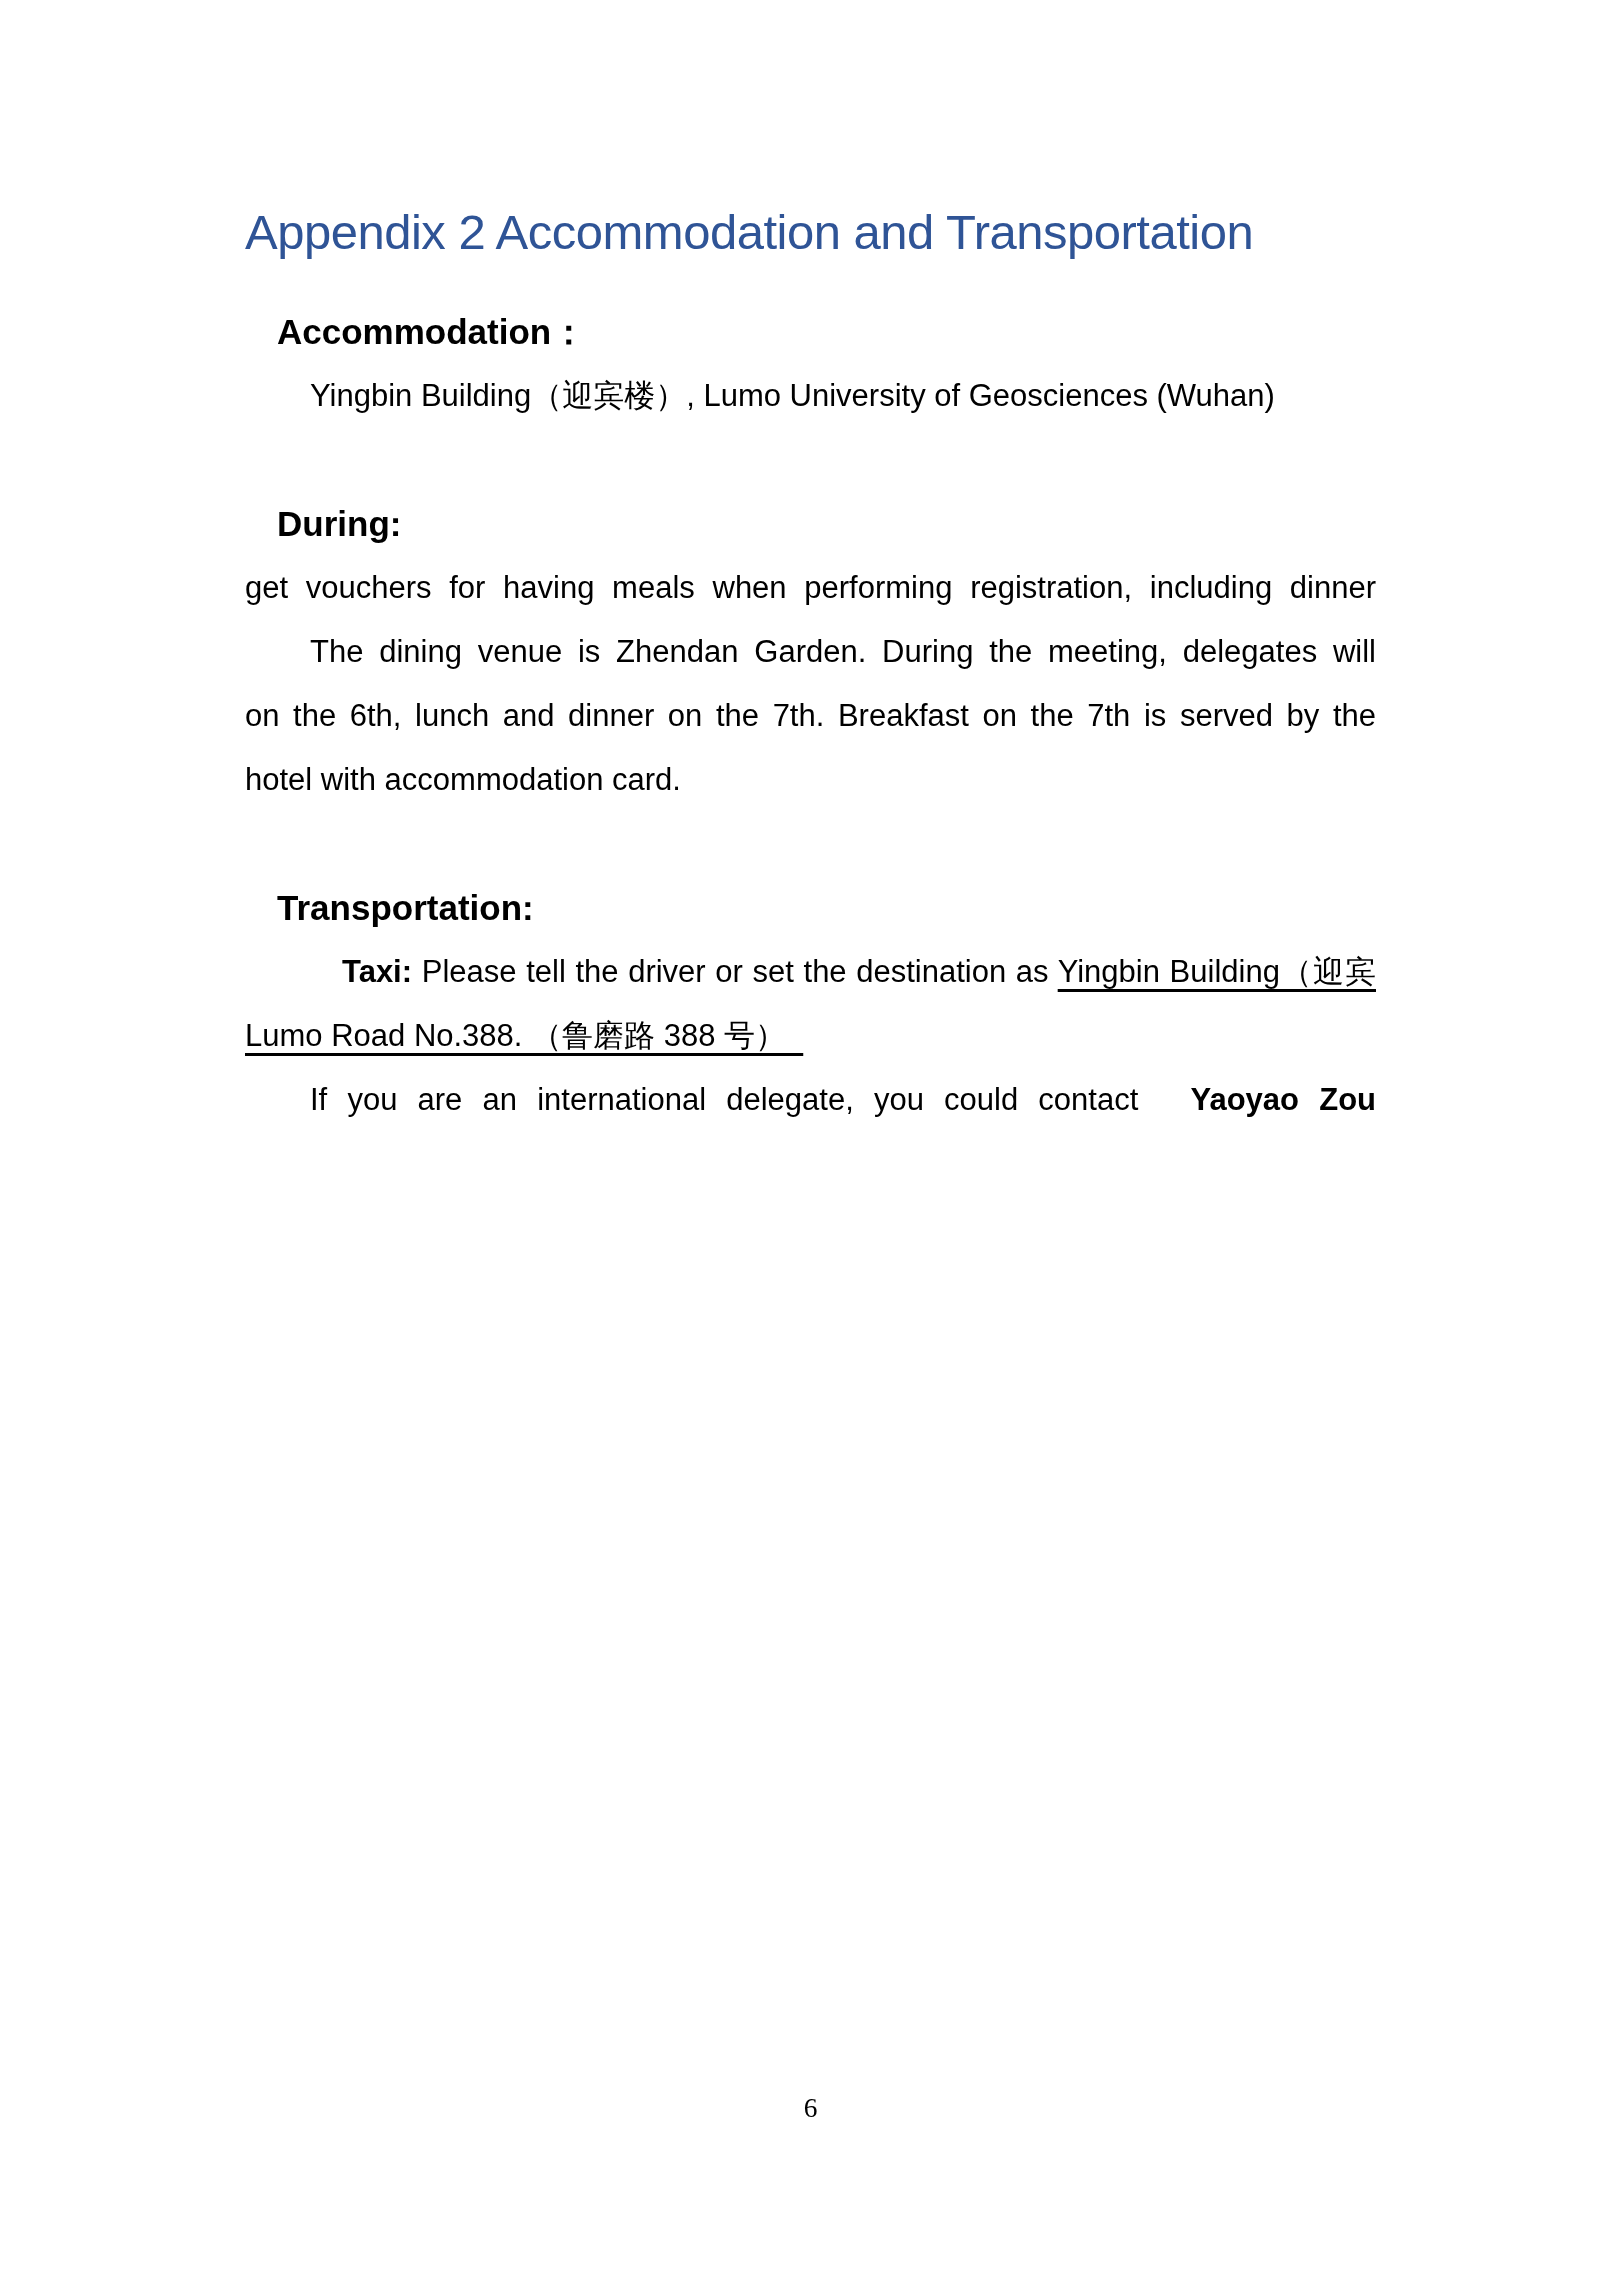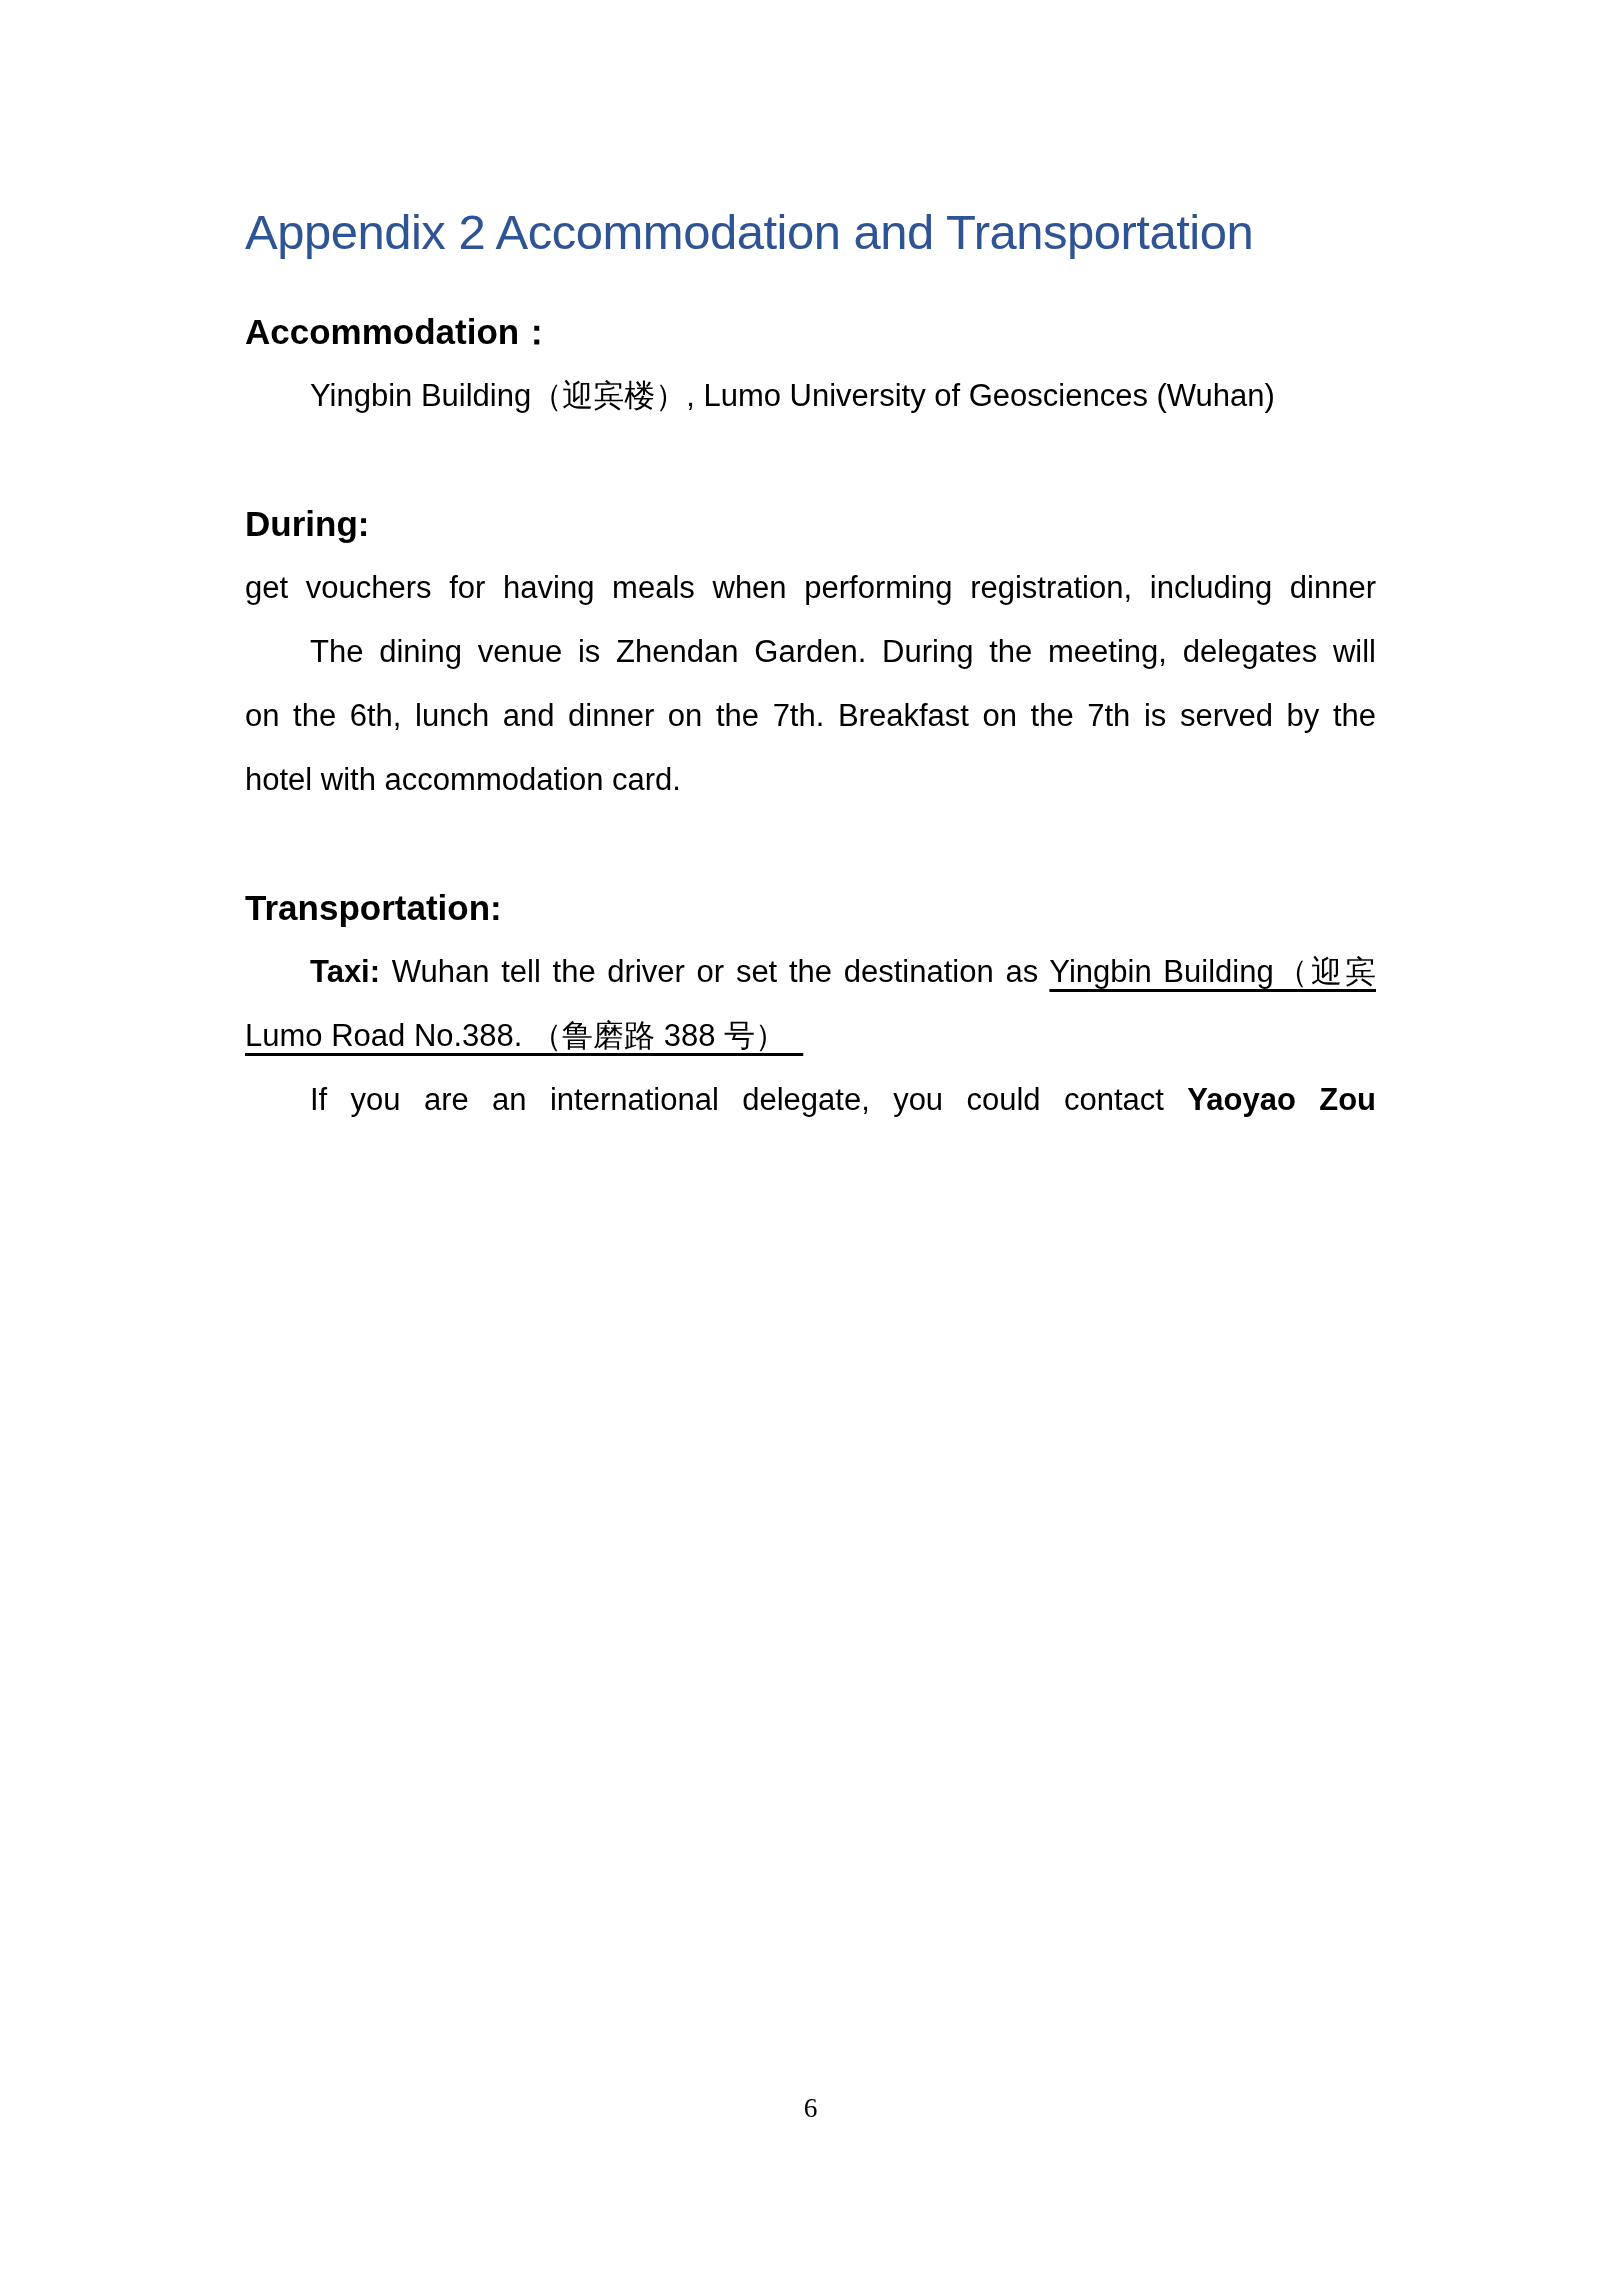--- a/index.html
+++ b/index.html
@@ -47,21 +47,21 @@
   .para-line.last {
     text-align: left;
     text-align-last: left;
   }
   .para-line.indent {
     text-indent: 65px;
   }
   .spacer {
     height: 64px;
   }
-  .run-b { font-weight: bold; }
+  .run-b { font-weight: bold; margin-left: 32px; }
   .run-u {
     text-decoration: underline;
     text-decoration-thickness: 2.9px;
     text-underline-offset: 6.9px;
   }
   .page-number {
     position: absolute;
     left: 0;
     top: 2092px;
     width: 100%;
@@ -81,20 +81,20 @@
         <div class="heading"><span class="run-b ">Accommodation：</span></div>
         <div class="para-line indent last"><span class="">Yingbin Building（迎宾楼）, Lumo University of Geosciences (Wuhan)</span></div>
         <div class="spacer"></div>
         <div class="heading"><span class="run-b ">During:</span></div>
         <div class="para-line"><span class="">get vouchers for having meals when performing registration, including dinner</span></div>
         <div class="para-line indent"><span class="">The dining venue is Zhendan Garden. During the meeting, delegates will</span></div>
         <div class="para-line"><span class="">on the 6th, lunch and dinner on the 7th. Breakfast on the 7th is served by the</span></div>
         <div class="para-line last"><span class="">hotel with accommodation card.</span></div>
         <div class="spacer"></div>
         <div class="heading"><span class="run-b ">Transportation:</span></div>
-        <div class="para-line indent"><span class="run-b ">Taxi:</span><span class=""> Wuhan tell the driver or set the destination as </span><span class="run-u">Yingbin Building（迎宾</span></div>
+        <div class="para-line indent"><span class="run-b ">Taxi:</span><span class=""> Please tell the driver or set the destination as </span><span class="run-u">Yingbin Building（迎宾</span></div>
         <div class="para-line last"><span class="run-u">Lumo Road No.388. （鲁磨路 388 号）&nbsp;&nbsp;</span></div>
         <div class="para-line indent"><span class="">If you are an international delegate, you could contact </span><span class="run-b ">Yaoyao Zou</span></div>
       </div>
   </div>
   <div class="page-number">6</div>
 </div>
 
 
 </body></html>

